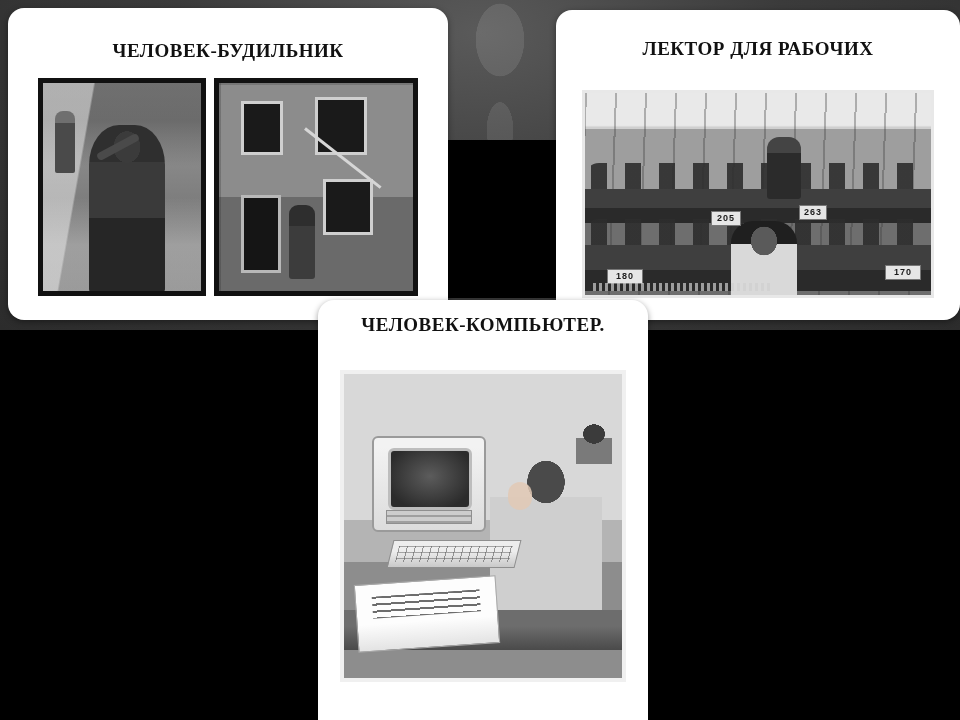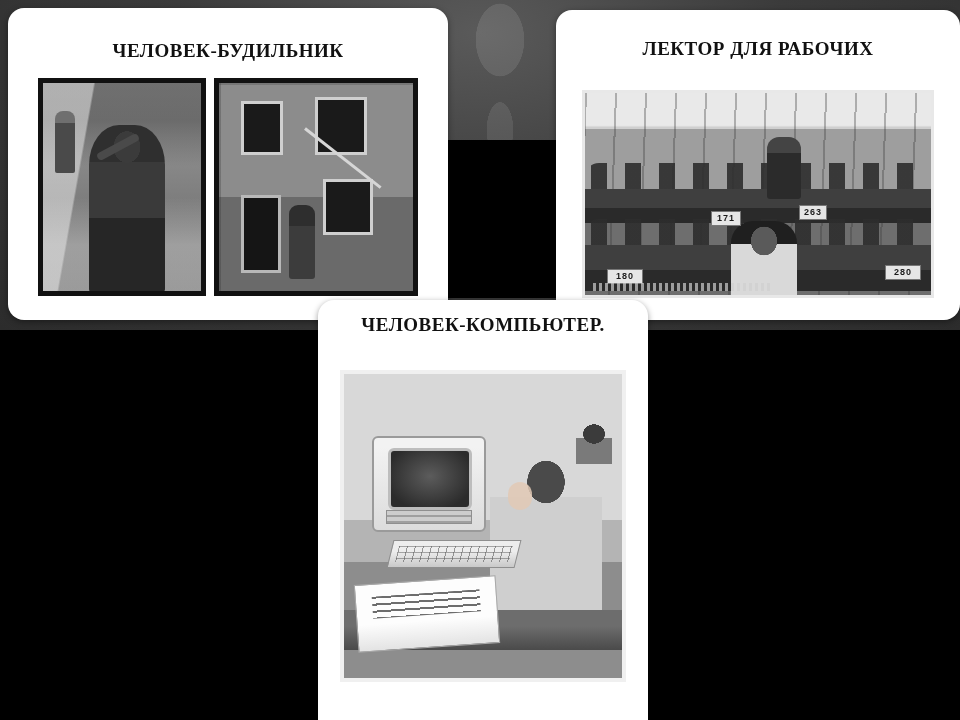--- a/index.html
+++ b/index.html
@@ -358,22 +358,22 @@
 
     <div class="photo photo-lecture">
       <div class="ph-lecture-inner"></div>
       <div class="lec-heads lec-heads-1"></div>
       <div class="lec-row lec-row-1"></div>
       <div class="lec-heads lec-heads-2"></div>
       <div class="lec-row lec-row-2"></div>
       <div class="lec-speaker"></div>
       <div class="lec-front-man"></div>
       <div class="lec-plate plate-a">180</div>
-      <div class="lec-plate plate-b">280</div>
-      <div class="lec-plate plate-c">171</div>
+      <div class="lec-plate plate-b">170</div>
+      <div class="lec-plate plate-c">205</div>
       <div class="lec-plate plate-d">263</div>
       <div class="lec-caption"></div>
     </div>
   </div>
 
   <div class="card card-bottom">
     <div class="card-title">
       <div>ЧЕЛОВЕК-КОМПЬЮТЕР.</div>
     </div>
 

